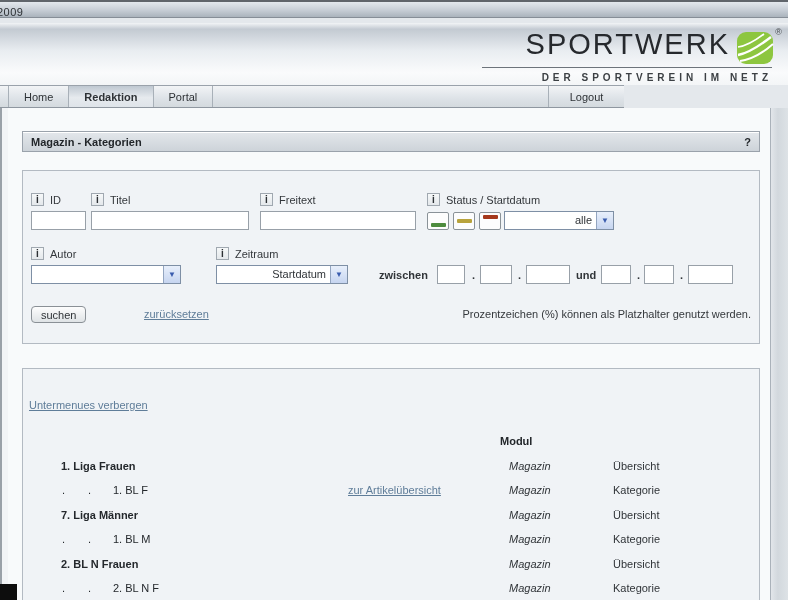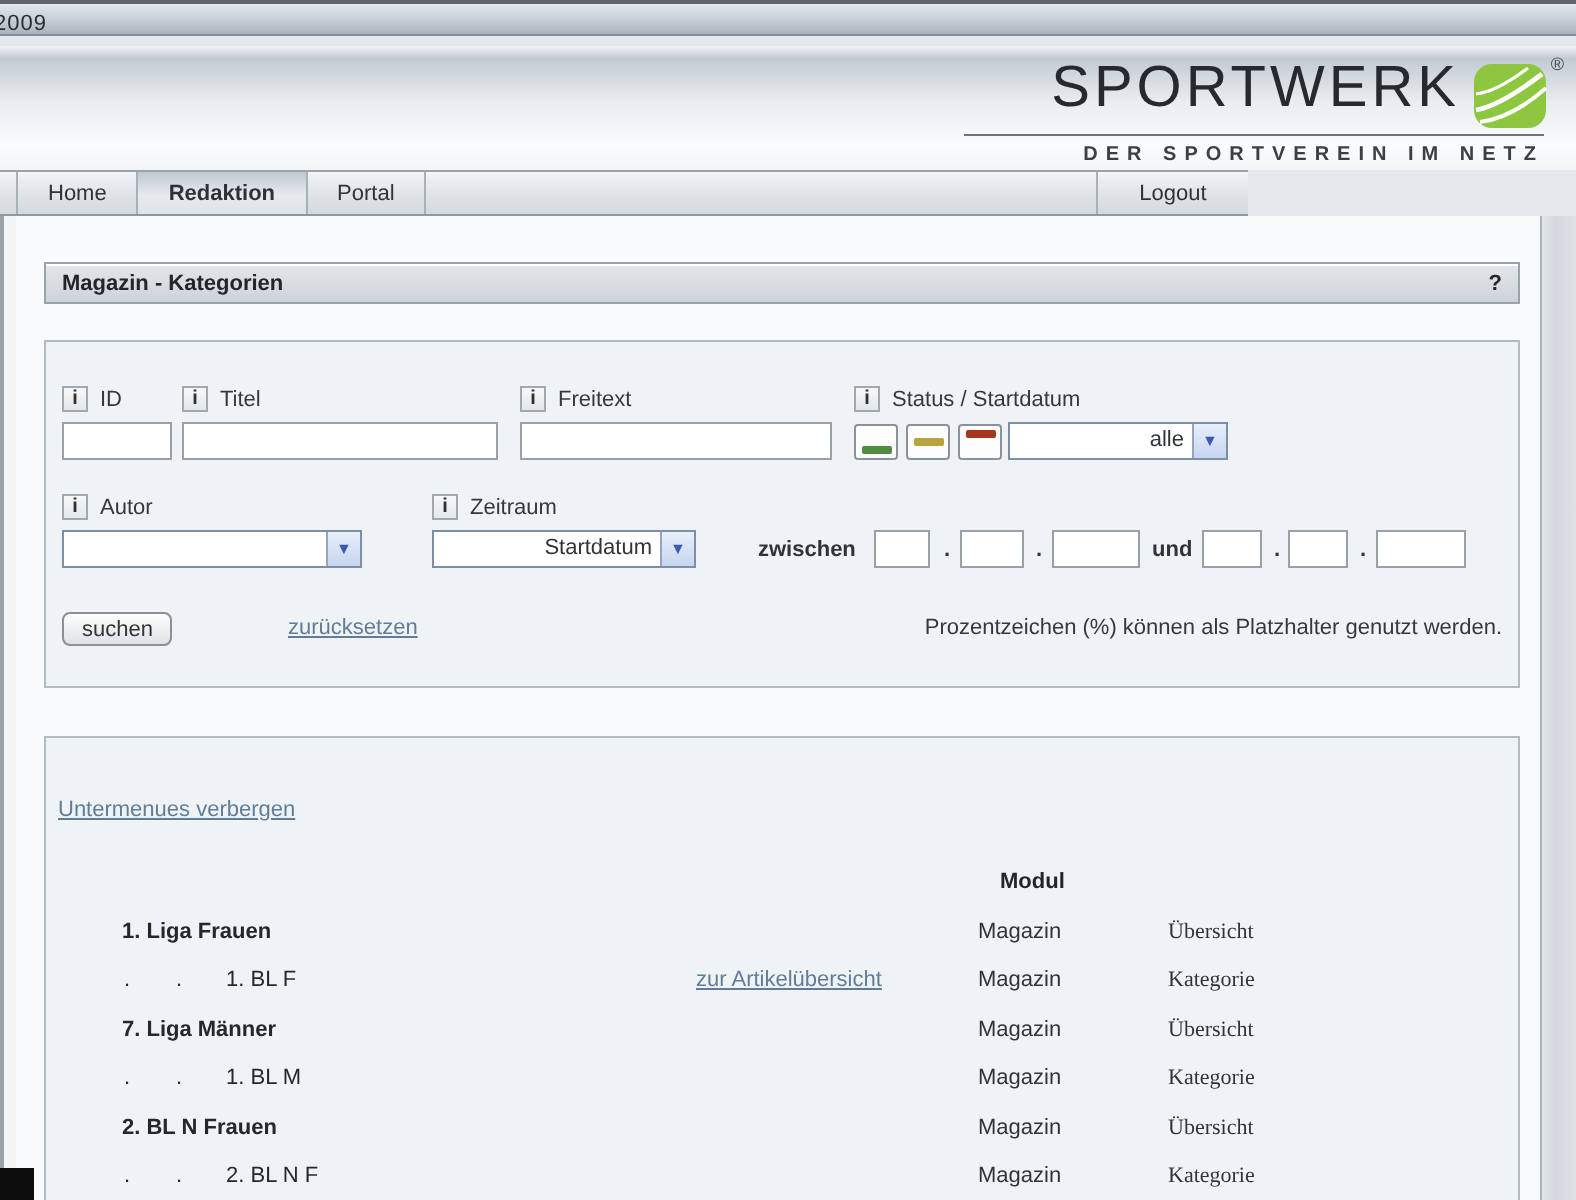--- a/index.html
+++ b/index.html
@@ -85,22 +85,22 @@
   .hint { position:absolute; right:8px; top:137px; color:#34383c; }
 
   .submenu-link { position:absolute; left:6px; top:30px; }
   .col-head { position:absolute; font-weight:bold; color:#22262a; }
   .cat-row  { position:absolute; left:0; width:736px; height:16px; }
   .cat-name { position:absolute; color:#24282c;text-align:center; }
   .cat-name.lvl0 { left:38px; font-weight:bold; }
   .cat-name.lvl1 { left:90px; }
   .cat-dot  { position:absolute; color:#24282c; }
   .cat-link { position:absolute; left:325px; }
-  .cat-modul{ position:absolute; left:466px; color:#303438; }
-  .cat-type { position:absolute; left:561px; color:#303438;font-family:Liberation Serif, serif; }
+  .cat-modul{ position:absolute; left:486px; color:#303438;font-style:italic; }
+  .cat-type { position:absolute; left:590px; color:#303438; }
 </style>
 </head>
 <body>
 
 <div id="screen">
 
   <div class="top-edge"></div>
 
   <div class="titlebar">
     <span class="titlebar-text">2009</span>

